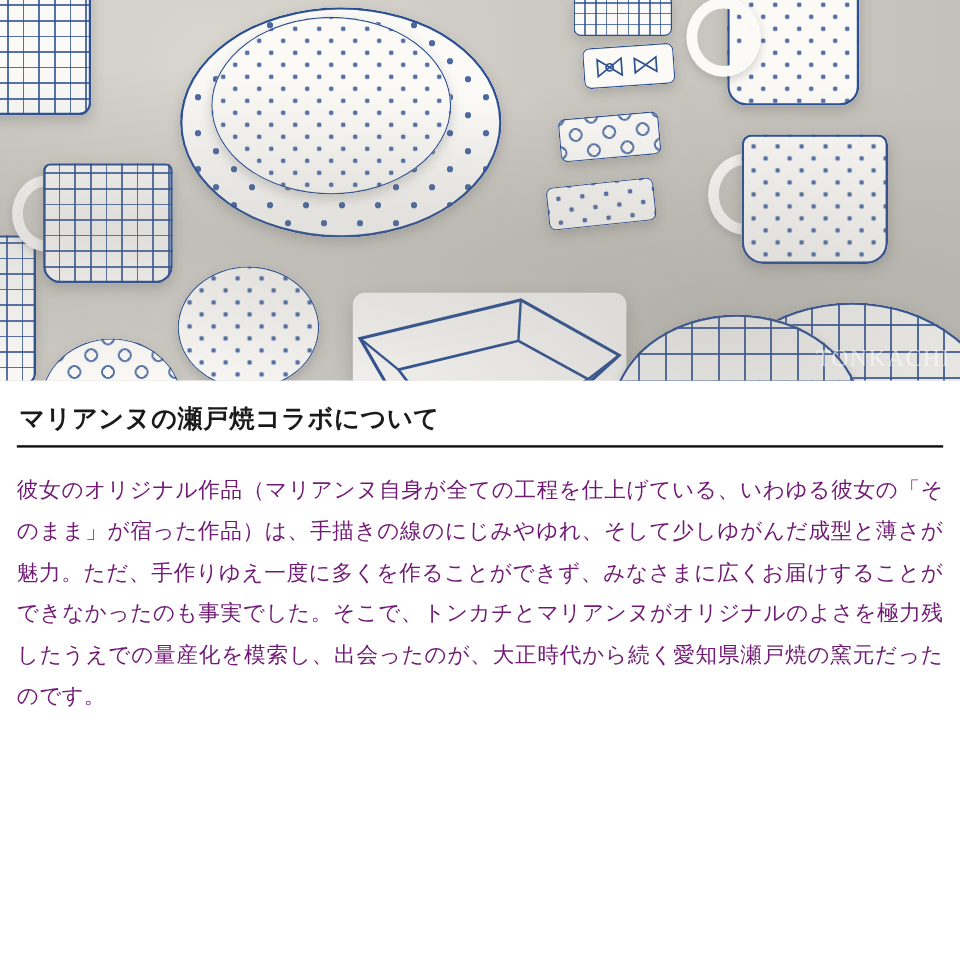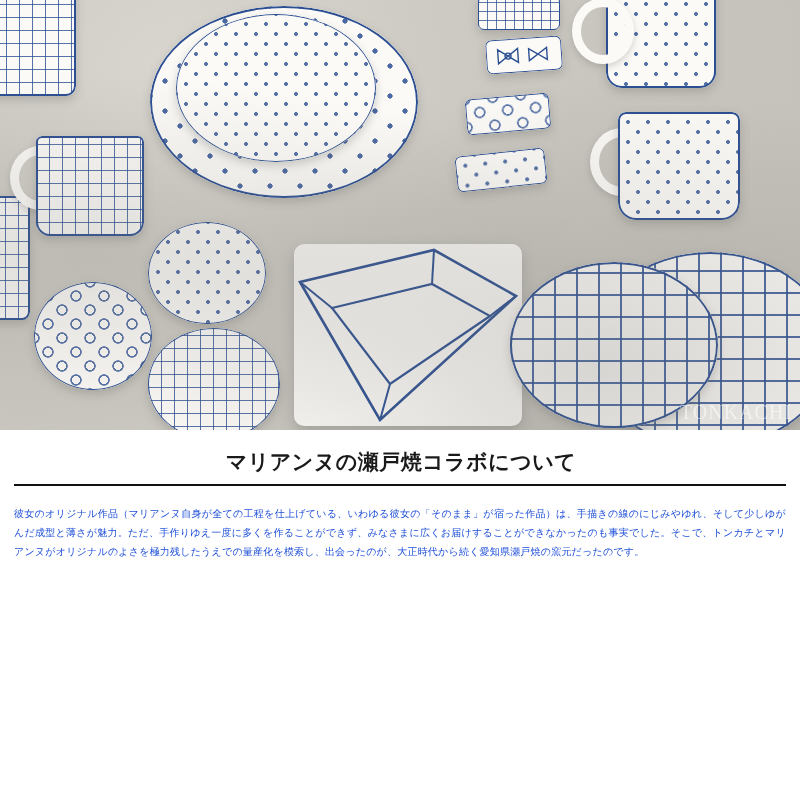--- a/index.html
+++ b/index.html
@@ -136,26 +136,25 @@
     box-sizing: border-box;
   }
   .section-title {
     font-size: 21px;
     font-weight: bold;
     color: #1a1a1a;
     padding: 0 0 8px 2px;
     border-bottom: 2px solid #111111;
     margin: 0 0 18px 0;
     letter-spacing: 0.5px;
-    text-align: center;
   }
   .para {
-    font-size: 10px;
+    font-size: 18px;
     line-height: 1.92;
-    color: #1d4ed8;
+    color: #701a75;
     margin: 0 0 20px 0;
     text-align: justify;
     text-justify: inter-ideograph;
     letter-spacing: 0.2px;
   }
   .para:last-child { margin-bottom: 0; }
 </style>
 </head>
 <body>
 

